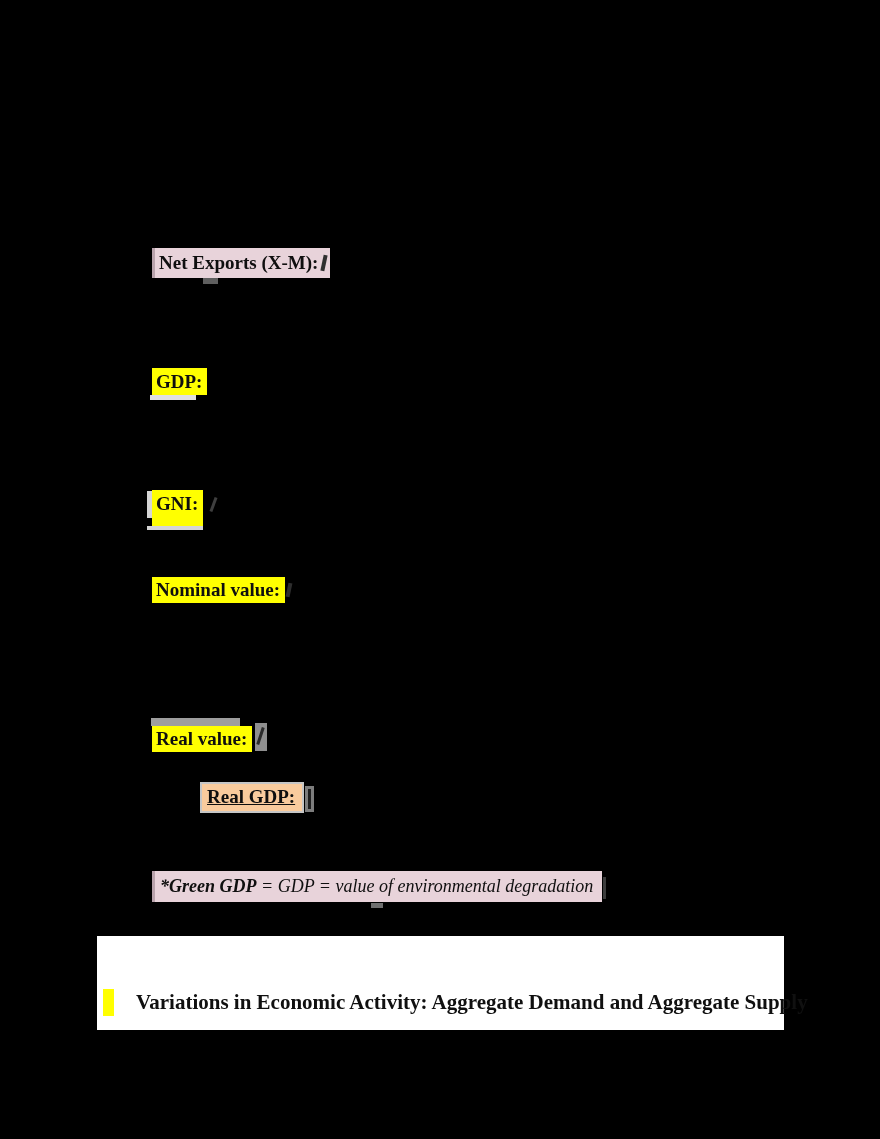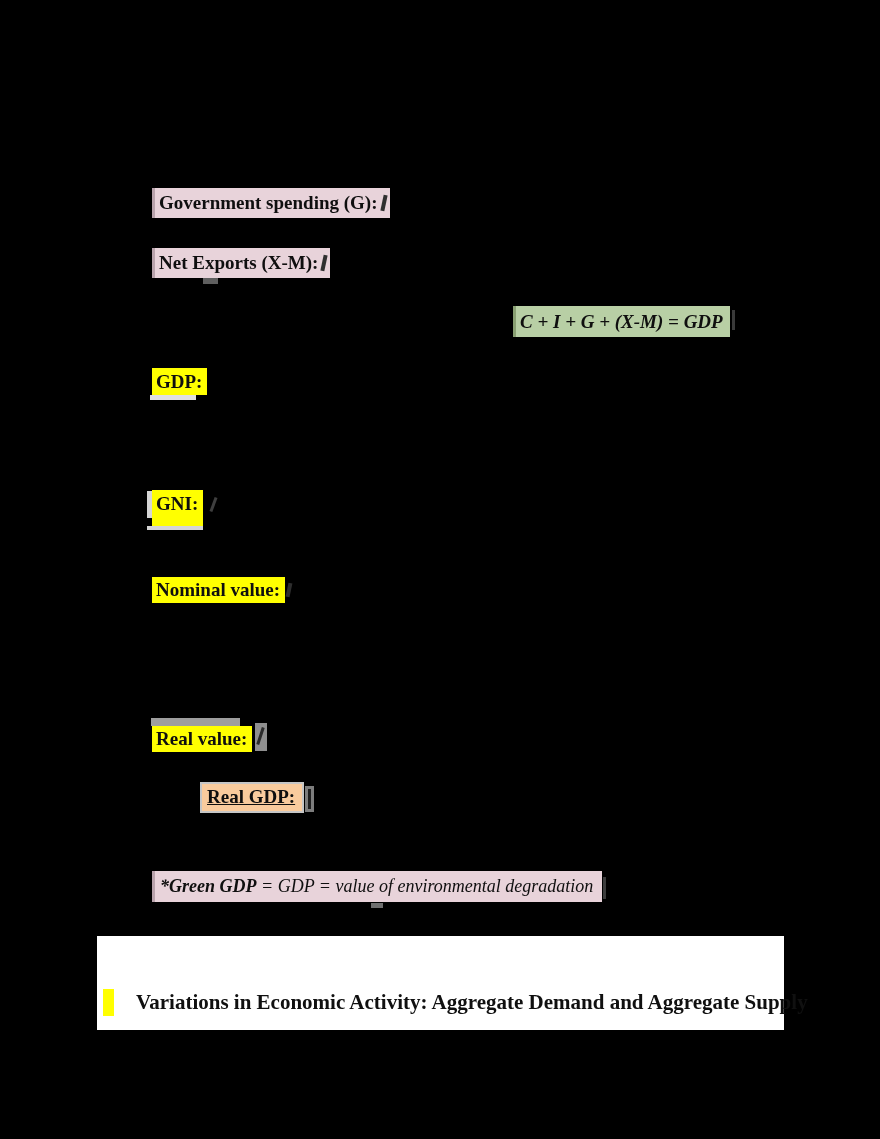--- a/index.html
+++ b/index.html
@@ -73,35 +73,27 @@
     white-space: nowrap;
     font-family: "Liberation Serif", "DejaVu Serif", serif;
   }
 </style>
 </head>
 <body>
 
 <div id="canvas">
 
 
-  <div class="hl pink" style="left:152px;top:188px;height:30px;line-height:30px;">
-    <span>Government spending (G):</span>
-    <div class="ghost" style="right:4px;top:7px;width:4px;height:16px;background:#2f2f2f;transform:rotate(12deg);"></div>
-  </div>
 
   <div class="hl pink" style="left:152px;top:248px;height:30px;line-height:30px;">
     <span>Net Exports (X-M):</span>
     <div class="ghost" style="right:4px;top:7px;width:4px;height:16px;background:#2f2f2f;transform:rotate(12deg);"></div>
     <div class="ghost" style="left:48px;bottom:-6px;width:15px;height:6px;background:#5f5f5f;"></div>
   </div>
 
-  <div class="hl green-f" style="left:513px;top:306px;height:31px;line-height:31px;">
-    <span>C + I + G + (X-M) = GDP</span>
-    <div class="ghost" style="right:-5px;top:4px;width:3px;height:20px;background:#3a3a3a;"></div>
-  </div>
 
   <div class="hl yellow" style="left:152px;top:368px;height:27px;line-height:27px;">
     <span>GDP:</span>
     <div class="ghost" style="left:-2px;bottom:-5px;width:46px;height:5px;background:#e0e0e0;"></div>
   </div>
 
   <div class="hl yellow" style="left:152px;top:490px;height:36px;line-height:27px;">
     <span>GNI:</span>
     <div class="ghost" style="left:-5px;top:1px;width:5px;height:27px;background:#d5d5d5;"></div>
     <div class="ghost" style="left:-5px;bottom:-4px;width:56px;height:4px;background:#d5d5d5;"></div>

